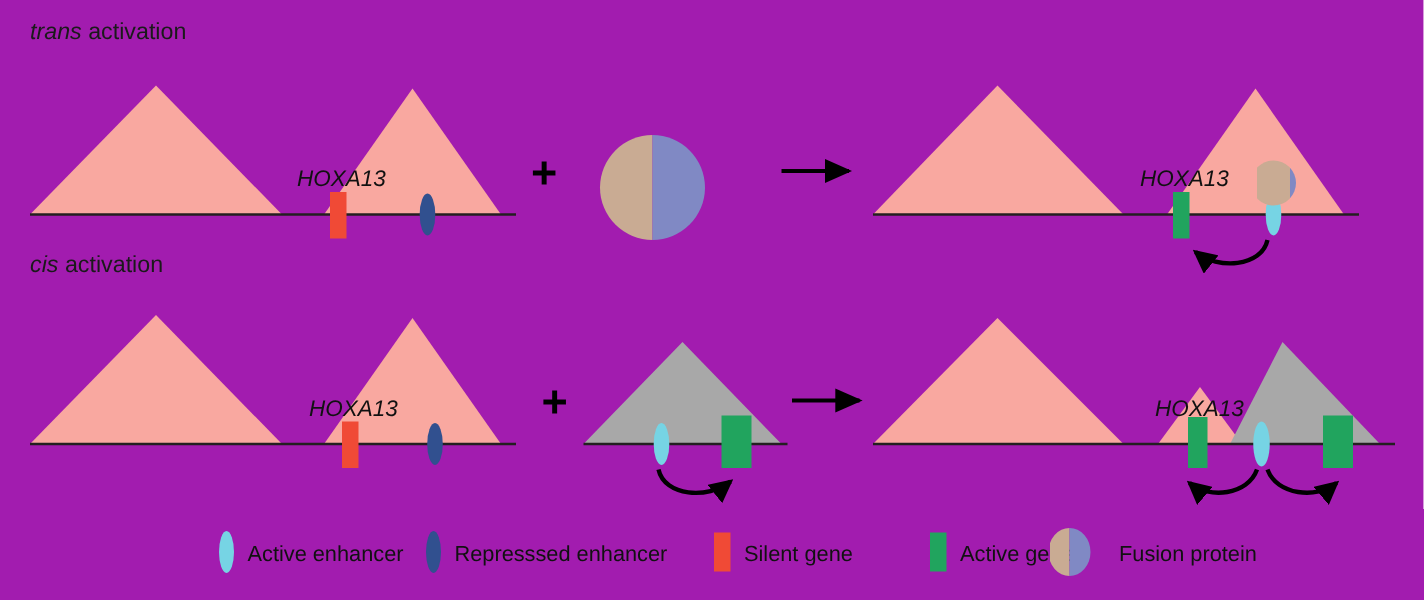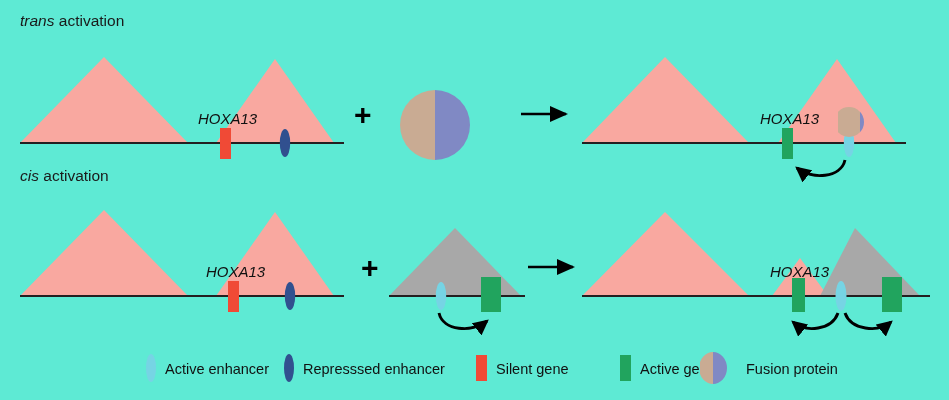--- a/index.html
+++ b/index.html
@@ -9,21 +9,21 @@
     background: #ffffff;
   }
   body {
     font-family: "Liberation Sans", sans-serif;
     -webkit-font-smoothing: antialiased;
   }
   #figure-root {
     position: relative;
     width: 949px;
     height: 400px;
-    background: #5eead4;
+    background: #a21caf;
     overflow: hidden;
   }
   #figure-svg {
     position: absolute;
     left: 0;
     top: 0;
     width: 949px;
     height: 400px;
     display: block;
   }

